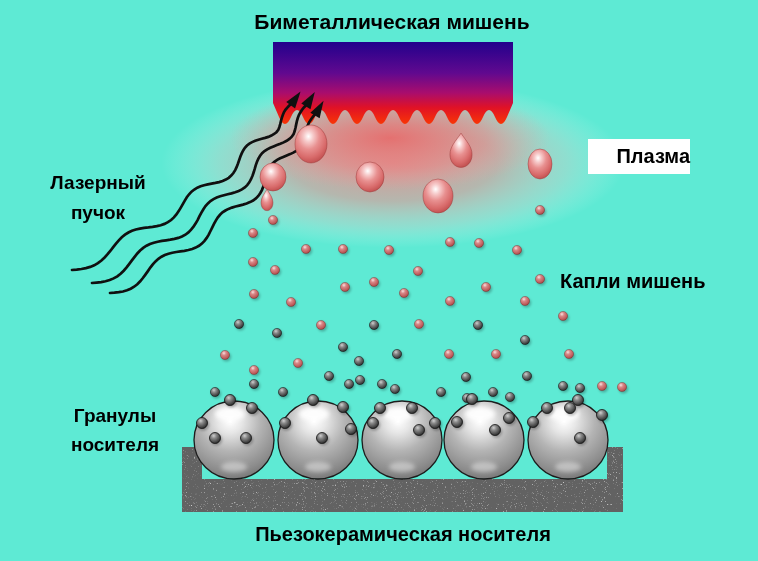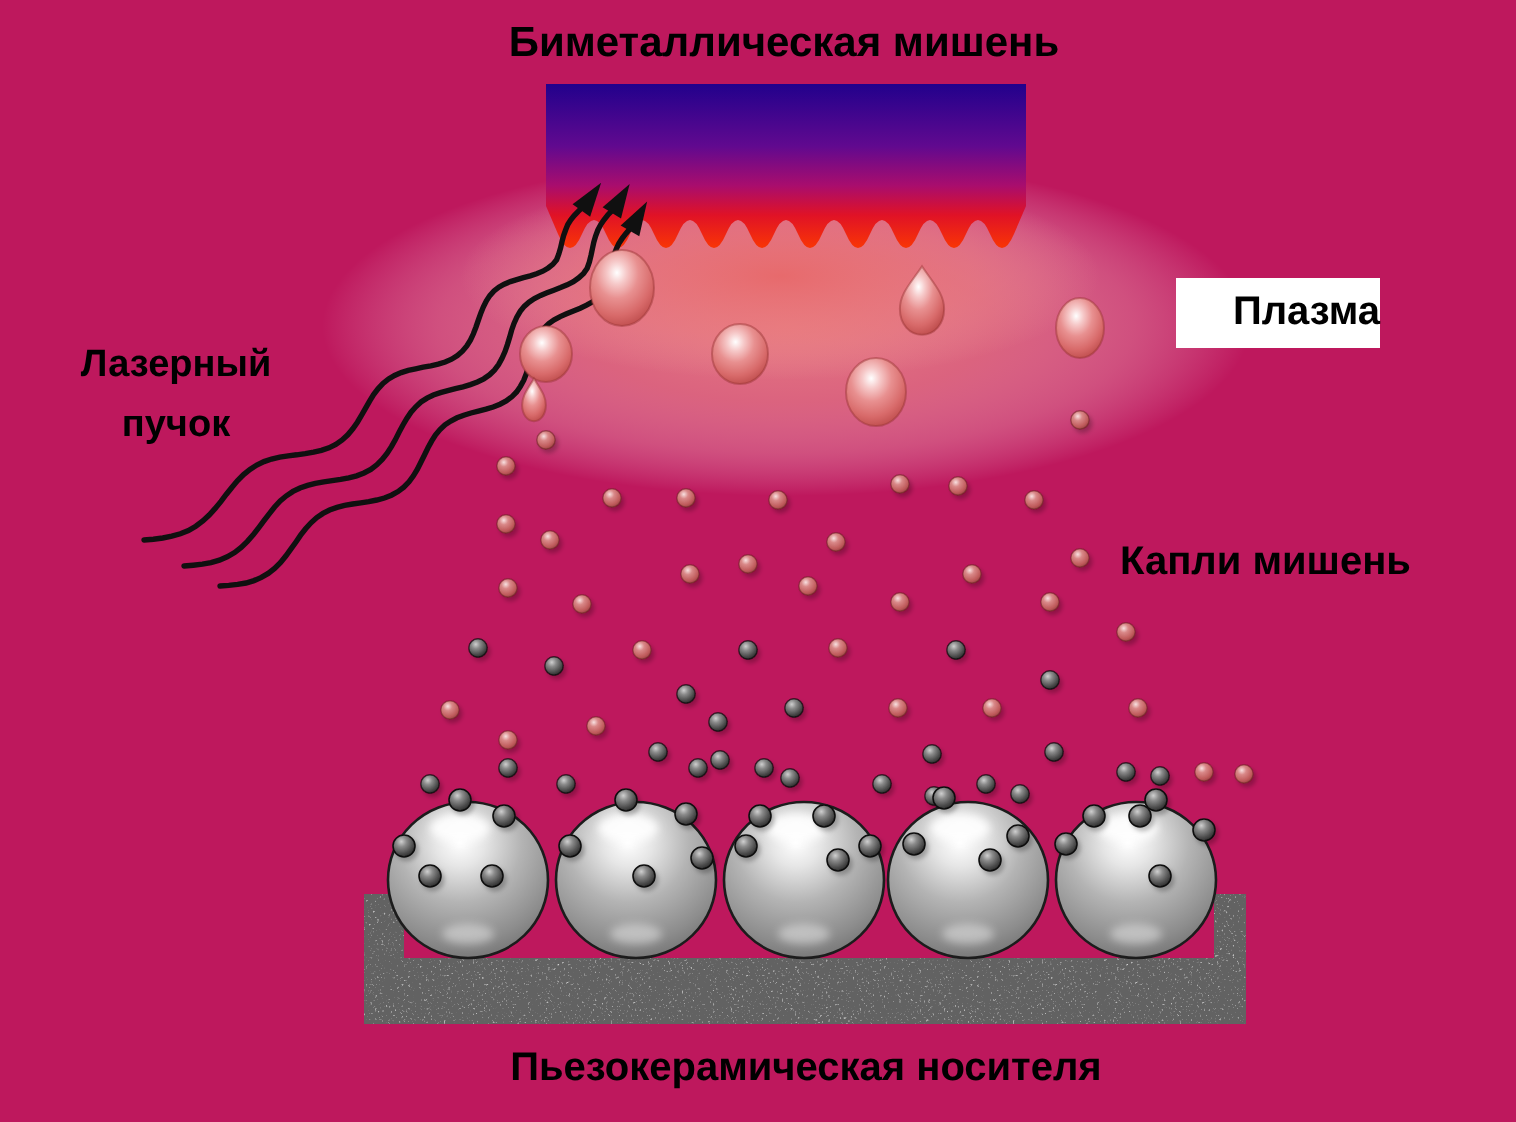--- a/index.html
+++ b/index.html
@@ -1,21 +1,21 @@
 <!DOCTYPE html>
 <html><head>
 <meta charset="utf-8">
 <style>
   html,body{margin:0;padding:0;background:#fff;}
-  .stage{position:relative;width:758px;height:561px;background:#be185d;overflow:hidden;
+  .stage{position:relative;width:758px;height:561px;background:#5eead4;overflow:hidden;
          font-family:"Liberation Sans",sans-serif;}
   .stage svg{position:absolute;left:0;top:0;}
   .lbl{position:absolute;font-weight:bold;color:#000;white-space:nowrap;}
   .title-label{left:232px;top:10px;width:320px;text-align:center;font-size:21px;}
-  .laser-label{left:24px;top:168px;width:128px;text-align:center;font-size:19px;line-height:30px;}
+  .laser-label{left:34px;top:168px;width:128px;text-align:center;font-size:19px;line-height:30px;}
   .plasma-label{left:588px;top:139px;width:102px;height:35px;background:#fff;
                 font-size:20px;text-align:right;line-height:35px;}
   .droplets-label{left:560px;top:270px;width:178px;font-size:20px;}
   .granules-label{left:40px;top:401px;width:150px;text-align:center;font-size:19px;line-height:29px;}
   .plate-label{left:180px;top:523px;width:446px;text-align:center;font-size:20px;}
 </style>
 </head>
 <body>
 
 <div class="stage">
@@ -213,15 +213,19 @@
 
   <div class="lbl laser-label">
     <div>Лазерный</div>
     <div>пучок</div>
   </div>
 
   <div class="lbl plasma-label">Плазма</div>
 
   <div class="lbl droplets-label">Капли мишень</div>
 
+  <div class="lbl granules-label">
+    <div>Гранулы</div>
+    <div>носителя</div>
+  </div>
 
   <div class="lbl plate-label">Пьезокерамическая носителя</div>
 </div>
 
 </body></html>

